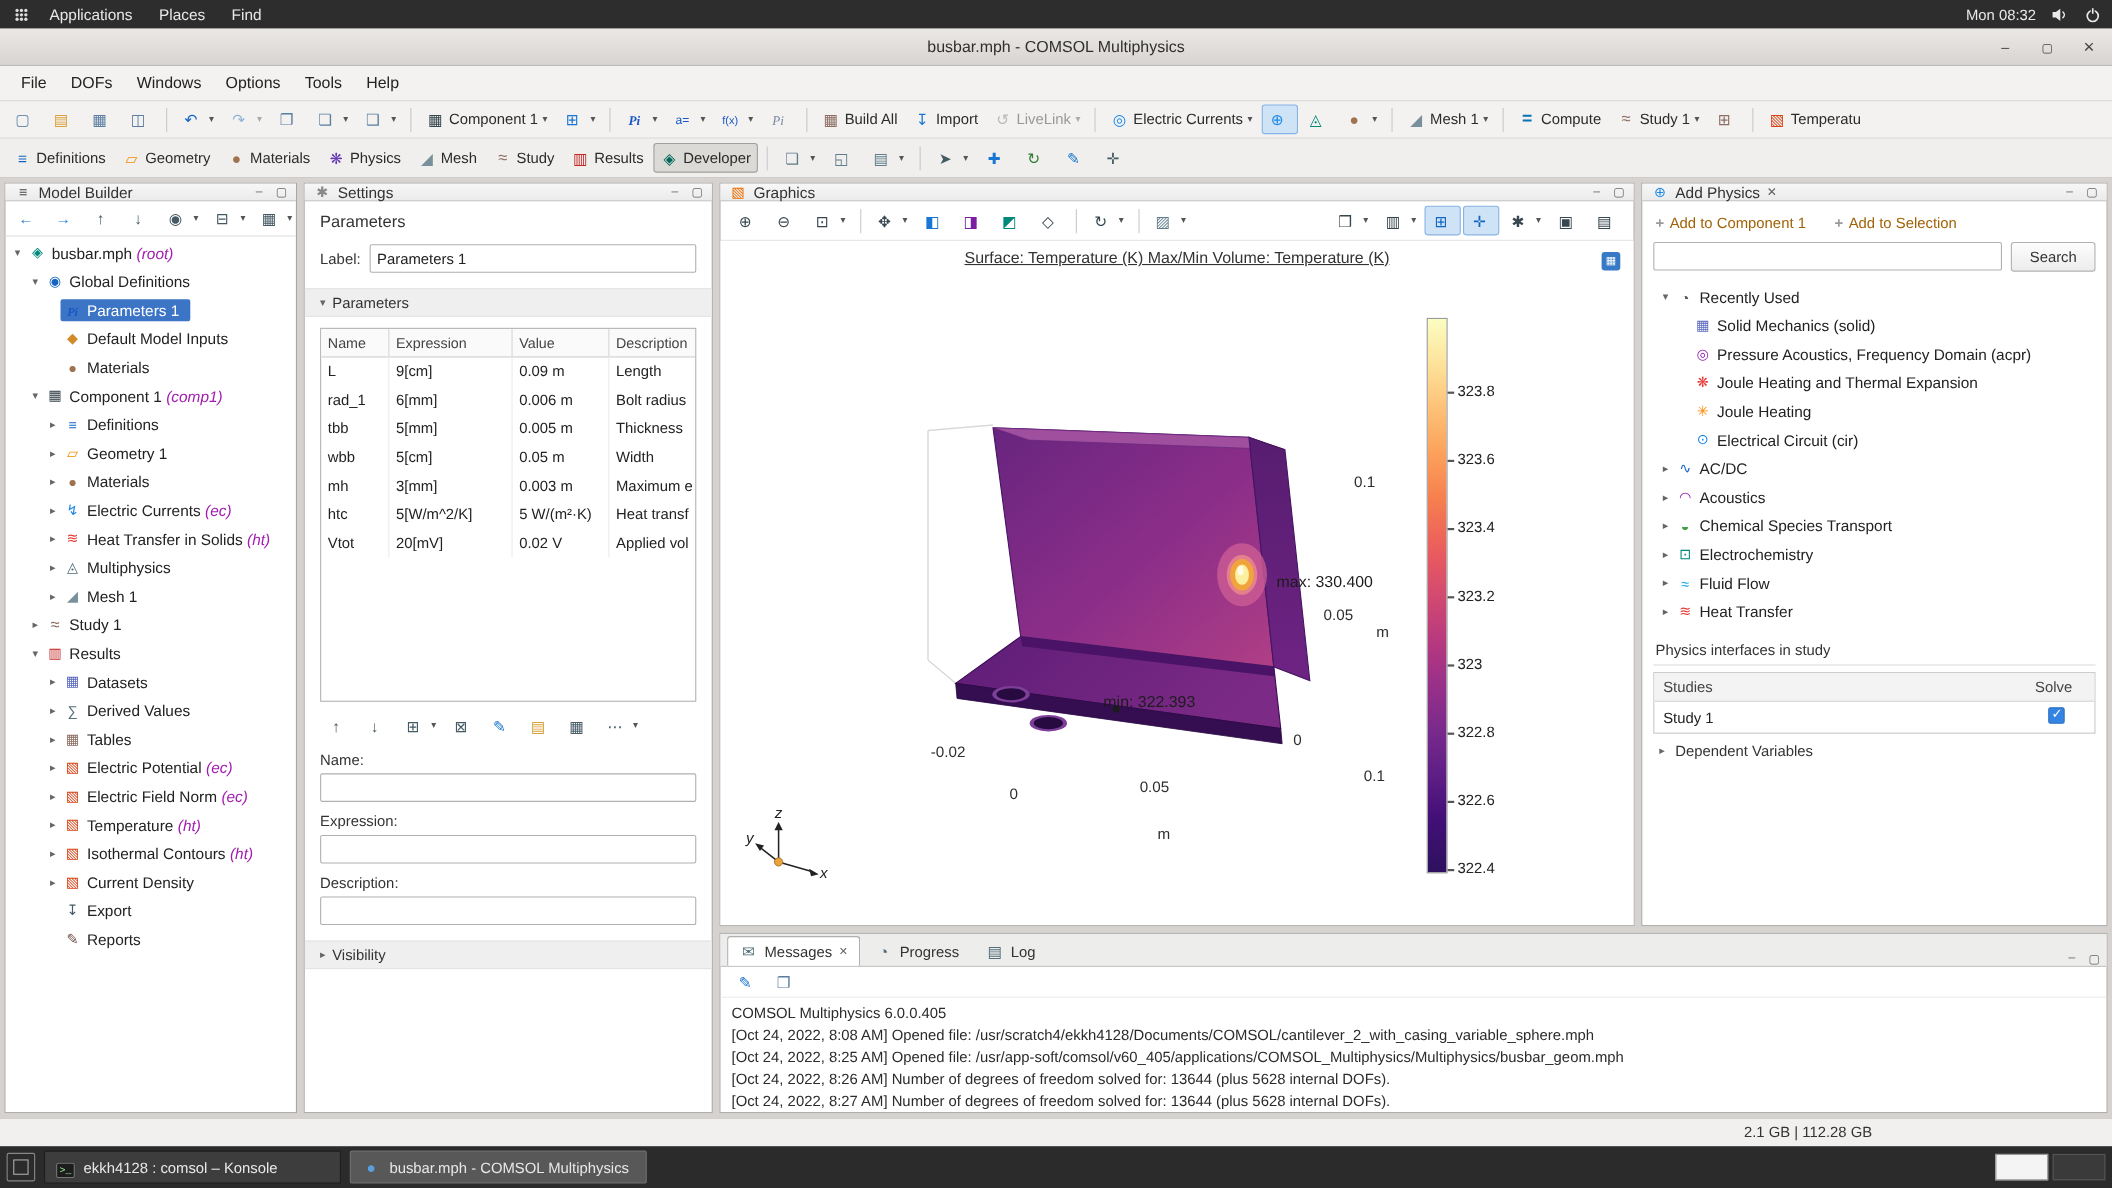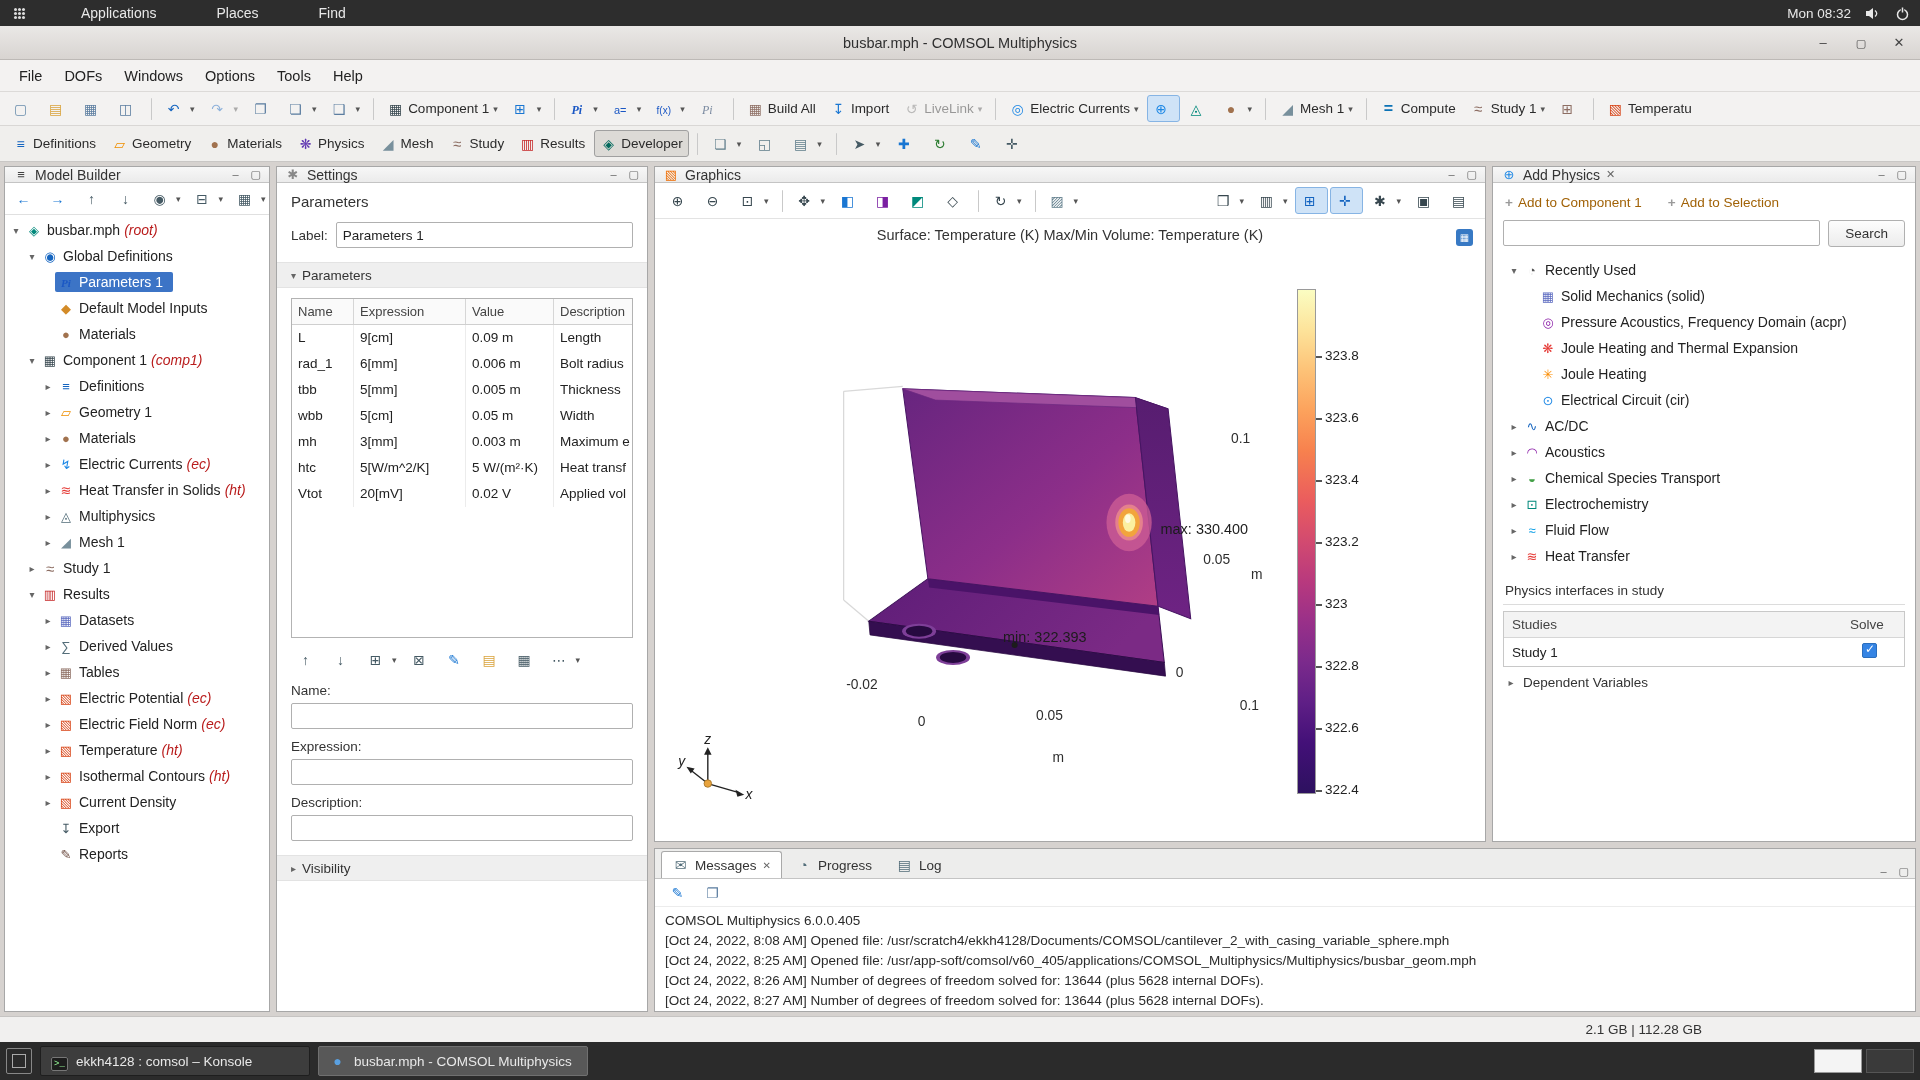--- a/index.html
+++ b/index.html
@@ -1,20 +1,20 @@
 <!DOCTYPE html>
 <html><head>
 <meta charset="utf-8">
 <style>
   * { box-sizing: border-box; margin: 0; padding: 0; }
   html,body { width:1920px; height:1080px; overflow:hidden; }
   body { font-family:"Liberation Sans","DejaVu Sans",sans-serif; font-size:14px; color:#222; background:#1a1a1a; display:flex; flex-direction:column; }
 
   
-  .desktop-bar { height:26px; background:#2d2d2d; color:#e8e8e8; display:flex; align-items:center; padding:0 10px; flex:none;gap:36px; }
+  .desktop-bar { height:26px; background:#2d2d2d; color:#e8e8e8; display:flex; align-items:center; padding:0 10px; flex:none; }
   .apps-grid-icon { width:3px; height:3px; border-radius:50%; background:#ddd; margin:0 16px 7px 4px;
     box-shadow:4px 0 #ddd,8px 0 #ddd,0 4px #ddd,4px 4px #ddd,8px 4px #ddd,0 8px #ddd,4px 8px #ddd,8px 8px #ddd; }
   .dt-menu { padding:0 12px; height:26px; line-height:26px; cursor:default; }
   .dt-right { margin-left:auto; display:flex; align-items:center; gap:14px; }
   .dt-clock { font-size:13.5px; }
 
   
   .app-window { height:1016px; display:flex; flex-direction:column; background:#d6d2cf; flex:none; }
   .title-bar { height:34px; background:linear-gradient(#eae8e6,#d8d4d1); border-bottom:1px solid #bdb9b6; display:flex; align-items:center; padding:0 10px; flex:none; position:relative; }
   .title-text { position:absolute; left:0; right:0; text-align:center; font-size:14.5px; color:#2f2f2f; }
@@ -124,21 +124,21 @@
   .mb-toolbar { height:32px; border-bottom:1px solid #e0e0e0; display:flex; align-items:center; padding:0 4px; gap:1px; flex:none; }
   .mb-tree { flex:1; overflow:hidden; padding-top:2px; }
   .titem { display:flex; align-items:center; height:26px; white-space:nowrap; overflow:hidden; padding-left:4px; cursor:default; }
   .tind { display:inline-block; width:0; flex:none; }
   .tind.d1{width:16px;} .tind.d2{width:32px;}
   .texp { width:14px; text-align:center; font-size:10px; color:#666; flex:none; }
   .texp.exp-c::before{content:"▸";} .texp.exp-e::before{content:"▾";} .texp.exp-n::before{content:"";}
   .trm { display:inline-flex; align-items:center; padding:2px 6px 2px 2px; border-radius:2px; }
   .tico { width:18px; text-align:center; font-size:13px; margin-right:4px; flex:none; }
   .tlab { font-size:14px; color:#222; }
-  .tsuf { font-size:14px; font-style:italic; color:#b91c1c; margin-left:4px; }
+  .tsuf { font-size:14px; font-style:italic; color:#a21caf; margin-left:4px; }
   .titem.selected .trm { background:#3c74c6; }
   .titem.selected .tlab, .titem.selected .tsuf { color:#fff; }
 
   
   .settings-panel { width:372px; flex:none; }
   .sp-content { padding:10px 14px 0 14px; flex:1; overflow:hidden; }
   .node-title { font-size:15px; color:#333; margin-bottom:12px; }
   .label-row { display:flex; align-items:center; gap:8px; margin-bottom:14px; }
   .field-label { font-size:13.5px; color:#333; }
   input.txt { height:26px; border:1px solid #b0b0b0; border-radius:2px; background:#fff; font-family:inherit; font-size:13.5px; padding:0 6px; color:#222; }
@@ -160,21 +160,21 @@
 
   
   .center-col { flex:1; display:flex; flex-direction:column; gap:6px; min-width:0; }
   .top-row { flex:1; display:flex; gap:6px; min-height:0; }
 
   
   .graphics-panel { flex:1;justify-content:space-between; }
   .gx-toolbar { height:36px; border-bottom:1px solid #e3e3e3; display:flex; align-items:center; padding:0 8px; gap:2px; flex:none; }
   .gx-right { margin-left:auto; display:flex; align-items:center; gap:2px; }
   .gx-content { flex:1; position:relative; background:#fff; overflow:hidden; }
-  .scene-title { position:absolute; top:8px; left:0; right:0; text-align:center; font-size:14.5px; color:#333; z-index:3; }
+  .scene-title { position:absolute; top:8px; left:0; right:0; text-align:center; font-size:14.5px; color:#333; z-index:3;text-decoration:underline; }
   .corner-badge { position:absolute; top:10px; right:12px; width:17px; height:17px; background:#3779c4; border-radius:3px; color:#fff; font-size:10px; text-align:center; line-height:17px; z-index:3; }
   .corner-badge::before{content:"▦";}
   .scene-svg { position:absolute; left:0; top:0; width:100%; height:100%; }
   svg text { font-family:"Liberation Sans","DejaVu Sans",sans-serif; }
   .legend { position:absolute; top:70px; right:104px; width:84px; height:530px; z-index:2; }
   .legend-bar { position:absolute; left:0; top:0; width:19px; height:505px; border:1px solid #9a9a9a;
     background:linear-gradient(180deg,#fbfdc2 0%,#fde39a 8%,#fdc277 16%,#fca25c 24%,#f7814e 32%,#ea5c5e 42%,#d24a70 50%,#b8397e 58%,#993089 66%,#7b2a8c 74%,#5f1f86 82%,#431078 90%,#2d115f 100%); }
   .legend-labels { position:absolute; left:28px; top:60px; height:448px; display:flex; flex-direction:column; justify-content:space-between; }
   .legend-label { position:relative; font-size:13.5px; color:#222; line-height:14px; }
   .legend-label::before { content:""; position:absolute; left:-9px; top:50%; width:6px; height:1.5px; background:#555; }

